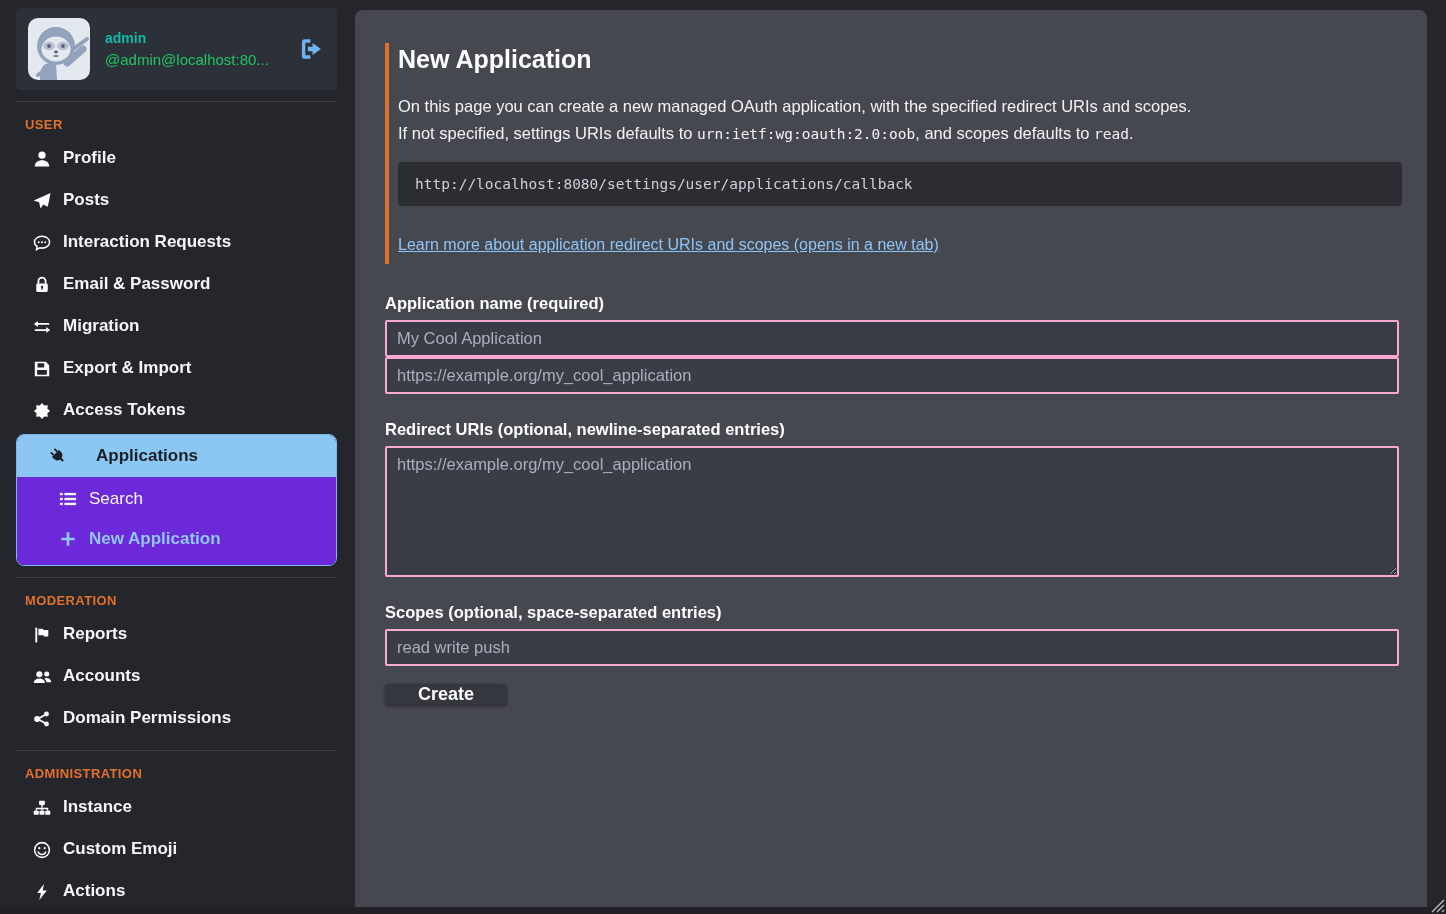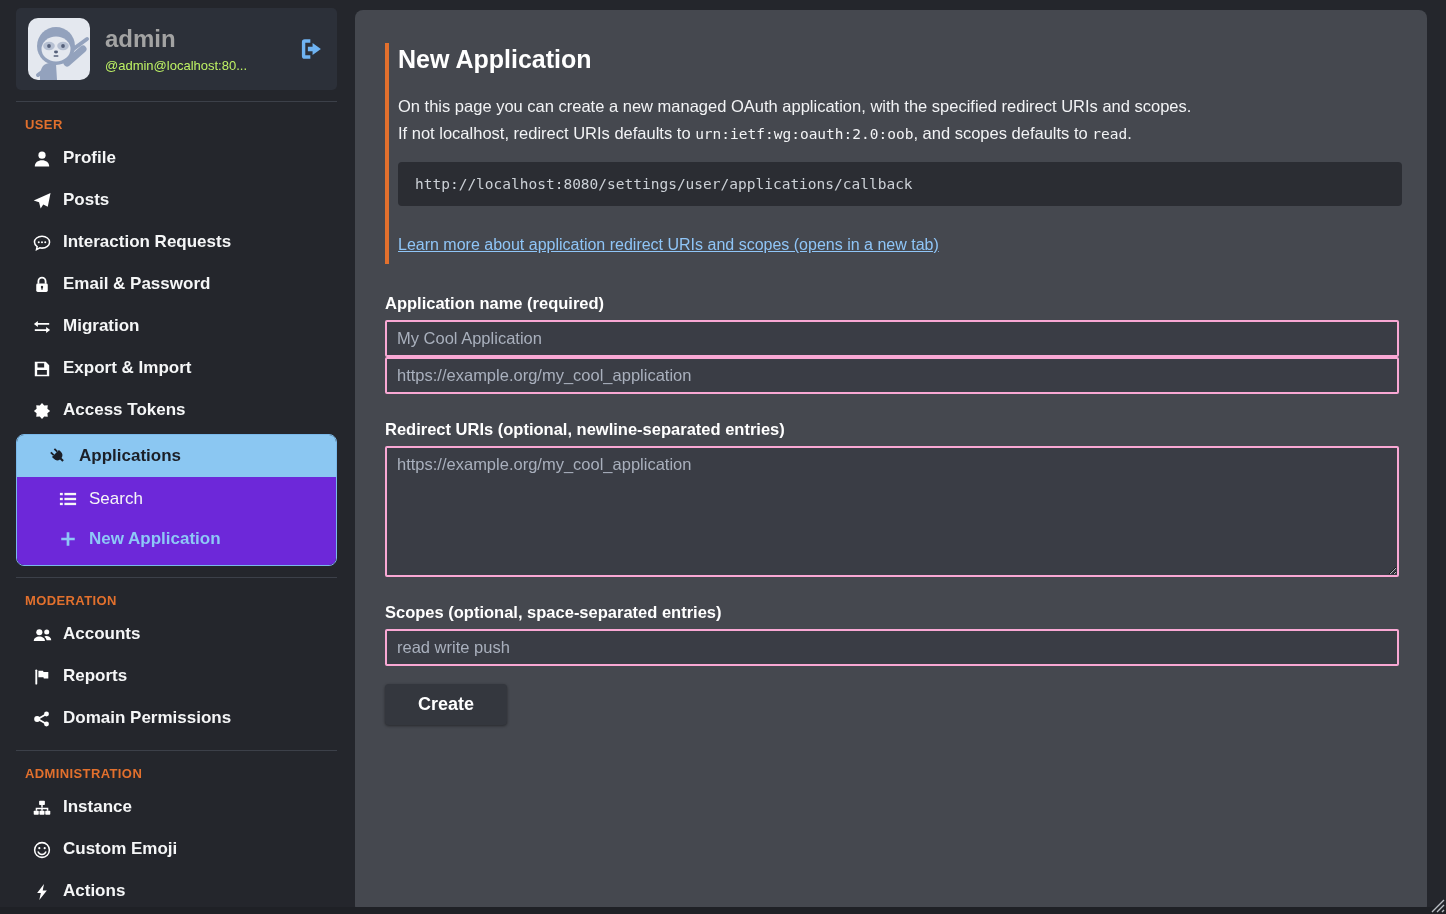--- a/index.html
+++ b/index.html
@@ -6,34 +6,34 @@
   html,body { margin:0; padding:0; width:1446px; height:914px; overflow:hidden;
     background:#24262c; font-family:"Liberation Sans","DejaVu Sans",sans-serif; }
   .layout { display:flex; width:100%; height:100%; }
 
   
   .sidebar { width:355px; flex-shrink:0; padding-top:8px; color:#f5f6f7; }
   .user-card { margin:0 18px 0 16px; background:#2c3039; border-radius:5px;
     display:flex; align-items:center; gap:15px; padding:10px 12px; }
   .avatar { width:62px; height:62px; flex-shrink:0; }
   .user-meta { min-width:0; flex:1; }
-  .user-name { font-weight:bold; font-size:24px; color:#a3a3a3; margin-bottom:5px; }
-  .user-handle { font-size:13px; color:#bef264; white-space:nowrap; overflow:hidden; }
+  .user-name { font-weight:bold; font-size:14px; color:#14b8a6; margin-bottom:5px; }
+  .user-handle { font-size:15px; color:#22c55e; white-space:nowrap; overflow:hidden; }
   .logout-btn { flex-shrink:0; width:28px; height:28px; color:#6fb3f2; cursor:pointer;
     display:flex; align-items:center; justify-content:center; }
   .divider { height:1px; background:#3c4049; margin:11px 18px 0 16px; }
   .section-label { color:#e2702d; font-weight:bold; font-size:13px;
     letter-spacing:.03em; margin:15px 0 5px 25px; }
   .nav-item { display:flex; align-items:flex-end; gap:10px; padding:11px 16px 11px 31px;
     font-size:17px; color:#f5f6f7; cursor:pointer;font-weight:bold; }
   .nav-item .ico { width:22px; flex-shrink:0; display:flex; justify-content:center; color:#ffffff; }
   .app-group { margin:3px 18px 3px 16px; border:1px solid #79b8ea; border-radius:8px;
     overflow:hidden; }
   .app-group-header { background:#8bc7f2; color:#1b1f27; font-weight:bold; font-size:17px;
-    display:flex; align-items:center; gap:10px; padding:11px 16px 11px 30px; cursor:pointer; }
+    display:flex; align-items:center; gap:27px; padding:11px 16px 11px 30px; cursor:pointer; }
   .app-group-header .ico { width:22px; flex-shrink:0; display:flex; justify-content:center; color:#1b1f27; }
   .app-sub { background:#6d28d9; padding:2px 0 6px; }
   .sub-item { display:flex; align-items:center; gap:10px; padding:10px 16px 10px 40px;
     font-size:17px; color:#f5f6f7; cursor:pointer; }
   .sub-item .ico { width:22px; flex-shrink:0; display:flex; justify-content:center; }
   .sub-item.active { color:#8ec7f6; font-weight:bold; }
   .sub-item.active .ico { color:#8ec7f6; }
 
   
   .main-panel { flex:1; margin:10px 19px 0 0; background:#45484f;
@@ -56,21 +56,21 @@
     margin:26px 0 7px; }
   .text-input, .text-area { display:block; width:100%; background:#3a3d45;
     border:2px solid #f9a8d4; border-radius:2px; color:#e8eaee;
     padding:7px 10px; font-size:16.5px; font-family:"Liberation Sans","DejaVu Sans",sans-serif;
     outline:none; }
   .text-input { height:37px; }
   .text-area { height:131px; resize:vertical; }
   .text-input::placeholder, .text-area::placeholder { color:#a9b0bd; opacity:1; }
   .create-btn { margin-top:18px; background:#34373e; color:#ffffff; font-weight:bold;
     font-size:18px; font-family:"Liberation Sans","DejaVu Sans",sans-serif;
-    padding:10px 33px; border:none; border-radius:4px; cursor:pointer;
+    padding:0 33px; border:none; border-radius:4px; cursor:pointer;
     box-shadow:0 1px 3px rgba(0,0,0,.45); }
 
   
   .bottom-bar { position:fixed; left:0; right:0; bottom:0; height:7px; background:#1f2126; }
   .resize-grip { position:fixed; right:1px; bottom:1px; width:18px; height:18px; cursor:nwse-resize; }
 
   svg { display:block; }
 </style>
 </head>
 <body>
@@ -218,42 +218,42 @@
           <span>New Application</span>
         </div>
       </div>
     </div>
 
     <div class="divider"></div>
     <div class="section-label">MODERATION</div>
 
     <div class="nav-item">
       <span class="ico">
+        <svg width="18" height="18" viewBox="0 0 20 20" fill="currentColor">
+          <rect x="2.6" y="1.6" width="2.1" height="16.8" rx="1"></rect>
+          <path d="M6 3h5.2l.4 1.4H17v7.2h-5l-.4-1.4H6z"></path>
+        </svg>
+      </span>
+      <span>Reports</span>
+    </div>
+
+    <div class="nav-item">
+      <span class="ico">
         <svg width="19" height="18" viewBox="0 0 21 20" fill="currentColor">
           <circle cx="7" cy="7" r="3.4"></circle>
           <path d="M0.8 16.6c0-3.2 2.8-5 6.2-5s6.2 1.8 6.2 5z"></path>
           <circle cx="15.2" cy="6.6" r="2.8"></circle>
           <path d="M14.2 11.2c3.2 0 6 1.6 6 4.6h-5.1a6.6 6.6 0 0 0-2.5-3.9 6 6 0 0 1 1.6-.7z"></path>
         </svg>
       </span>
       <span>Accounts</span>
     </div>
 
     <div class="nav-item">
       <span class="ico">
-        <svg width="18" height="18" viewBox="0 0 20 20" fill="currentColor">
-          <rect x="2.6" y="1.6" width="2.1" height="16.8" rx="1"></rect>
-          <path d="M6 3h5.2l.4 1.4H17v7.2h-5l-.4-1.4H6z"></path>
-        </svg>
-      </span>
-      <span>Reports</span>
-    </div>
-
-    <div class="nav-item">
-      <span class="ico">
         <svg width="18" height="18" viewBox="0 0 20 20">
           <path d="M5.4 10 15 4.4 M5.4 10 15 15.6" stroke="currentColor" stroke-width="2" fill="none"></path>
           <circle cx="15" cy="4.4" r="2.7" fill="currentColor"></circle>
           <circle cx="4.6" cy="10" r="3.3" fill="currentColor"></circle>
           <circle cx="15" cy="15.6" r="2.7" fill="currentColor"></circle>
         </svg>
       </span>
       <span>Domain Permissions</span>
     </div>
 
@@ -295,21 +295,21 @@
     </div>
 
   </nav>
 
   <main class="main-panel">
     <div class="main-inner">
 
       <section class="intro-section">
         <h1 class="page-title">New Application</h1>
         <p>On this page you can create a new managed OAuth application, with the specified redirect URIs and scopes.</p>
-        <p><span>If not localhost, redirect URIs defaults to </span><code class="inline-code">urn:ietf:wg:oauth:2.0:oob</code><span>, and scopes defaults to </span><code class="inline-code">read</code><span>.</span></p>
+        <p><span>If not specified, settings URIs defaults to </span><code class="inline-code">urn:ietf:wg:oauth:2.0:oob</code><span>, and scopes defaults to </span><code class="inline-code">read</code><span>.</span></p>
         <div class="code-block">http://localhost:8080/settings/user/applications/callback</div>
         <a class="learn-link">Learn more about application redirect URIs and scopes (opens in a new tab)</a>
       </section>
 
       <form class="form">
         <label class="field-label" style="margin-top:30px">Application name (required)</label>
         <input class="text-input" type="text" placeholder="My Cool Application" style="">
 
         <input class="text-input" type="text" placeholder="https://example.org/my_cool_application" style="">
 

